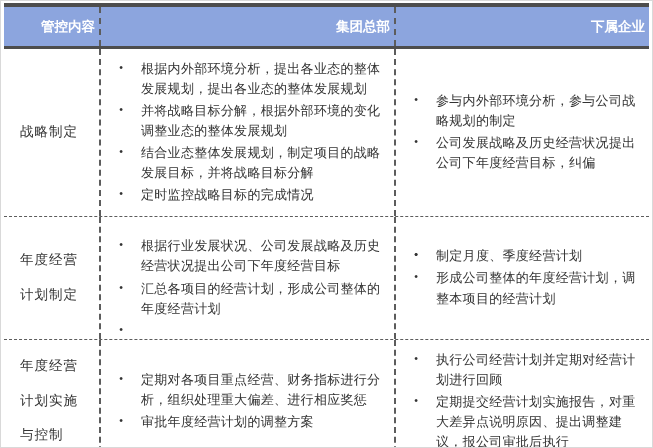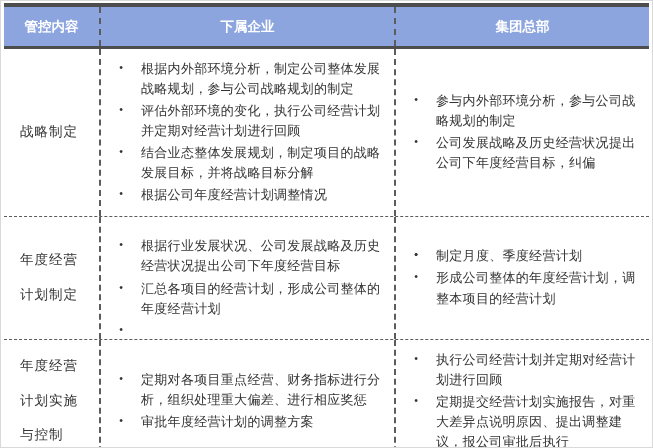--- a/index.html
+++ b/index.html
@@ -29,21 +29,21 @@
   .row {
     display: grid;
     grid-template-columns: 95px 295px 1fr;
   }
   .header-row {
     background: #8ca5de;
     border-bottom: 3px solid #4d4d4d;
   }
   .header-cell {
     padding: 11px 4px 10px 4px;
-    text-align: center;
+    text-align: right;
     color: #ffffff;
     font-weight: bold;
     font-size: 13.5px;
     line-height: 1.3;
     font-family: "Liberation Sans", "DejaVu Sans", sans-serif;
   }
   .header-cell.sep { border-left: 2px dashed #5c5c5c; }
   .body-row .cell { box-sizing: border-box; }
   .row-sep { border-top: 1px dashed #5c5c5c; }
   .cell-label {
@@ -87,32 +87,32 @@
   .row-3 { min-height: 106px; }
 </style>
 </head>
 <body>
 
 <div class="page">
   <div class="mc-table">
 
     <div class="row header-row">
       <div class="header-cell">管控内容</div>
+      <div class="header-cell sep">集团总部</div>
       <div class="header-cell sep">下属企业</div>
-      <div class="header-cell sep">集团总部</div>
     </div>
 
     <div class="row body-row row-1">
       <div class="cell cell-label">战略制定</div>
       <div class="cell cell-list">
         <ul>
-          <li><span class="bullet">•</span><span>根据内外部环境分析，制定公司整体发展战略规划，参与公司战略规划的制定</span></li>
-          <li><span class="bullet">•</span><span>评估外部环境的变化，执行公司经营计划并定期对经营计划进行回顾</span></li>
+          <li><span class="bullet">•</span><span>根据内外部环境分析，提出各业态的整体发展规划，提出各业态的整体发展规划</span></li>
+          <li><span class="bullet">•</span><span>并将战略目标分解，根据外部环境的变化调整业态的整体发展规划</span></li>
           <li><span class="bullet">•</span><span>结合业态整体发展规划，制定项目的战略发展目标，并将战略目标分解</span></li>
-          <li><span class="bullet">•</span><span>根据公司年度经营计划调整情况</span></li>
+          <li><span class="bullet">•</span><span>定时监控战略目标的完成情况</span></li>
         </ul>
       </div>
       <div class="cell cell-list">
         <ul>
           <li><span class="bullet">•</span><span>参与内外部环境分析，参与公司战略规划的制定</span></li>
           <li><span class="bullet">•</span><span>公司发展战略及历史经营状况提出公司下年度经营目标，纠偏</span></li>
         </ul>
       </div>
     </div>
 

